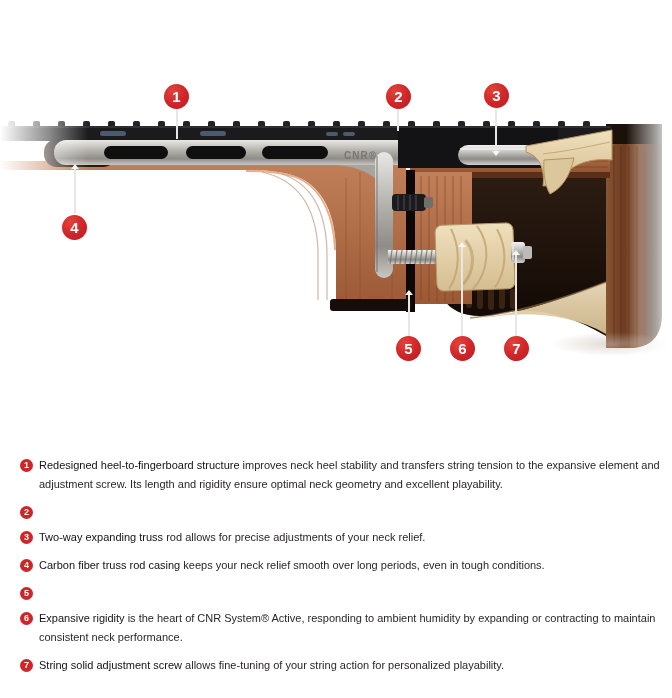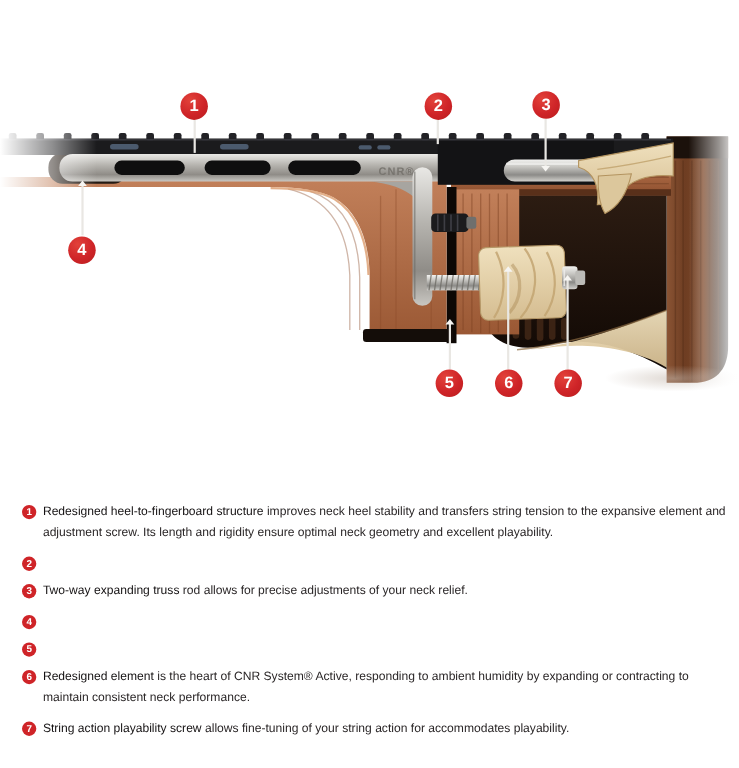--- a/index.html
+++ b/index.html
@@ -304,26 +304,27 @@
     </div>
     <div class="legend-item li-2">
       <span class="badge">2</span>
     </div>
     <div class="legend-item li-3">
       <span class="badge">3</span>
       <p class="legend-text"><b>Two-way expanding truss</b><span> rod allows for precise adjustments of your neck relief.</span></p>
     </div>
     <div class="legend-item li-4">
       <span class="badge">4</span>
+      <p class="legend-text"><b>Carbon fiber truss rod casing</b><span> keeps your neck relief smooth over long periods, even in tough conditions.</span></p>
     </div>
     <div class="legend-item li-5">
       <span class="badge">5</span>
     </div>
     <div class="legend-item li-6">
       <span class="badge">6</span>
-      <p class="legend-text"><b>Redesigned element</b><span> is the heart of CNR System® Active, responding to ambient humidity by expanding or contracting to maintain consistent neck performance.</span></p>
+      <p class="legend-text"><b>Expansive rigidity</b><span> is the heart of CNR System® Active, responding to ambient humidity by expanding or contracting to maintain consistent neck performance.</span></p>
     </div>
     <div class="legend-item li-7">
       <span class="badge">7</span>
-      <p class="legend-text"><b>String action playability screw</b><span> allows fine-tuning of your string action for accommodates playability.</span></p>
+      <p class="legend-text"><b>String solid adjustment screw</b><span> allows fine-tuning of your string action for personalized playability.</span></p>
     </div>
   </div>
 </div>
 
 </body></html>

